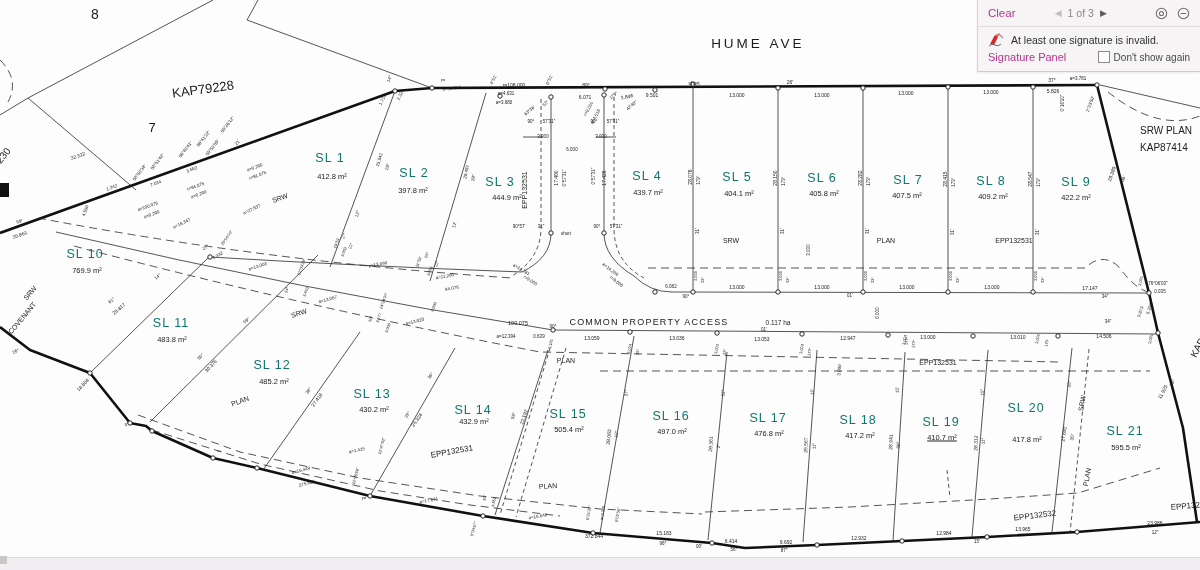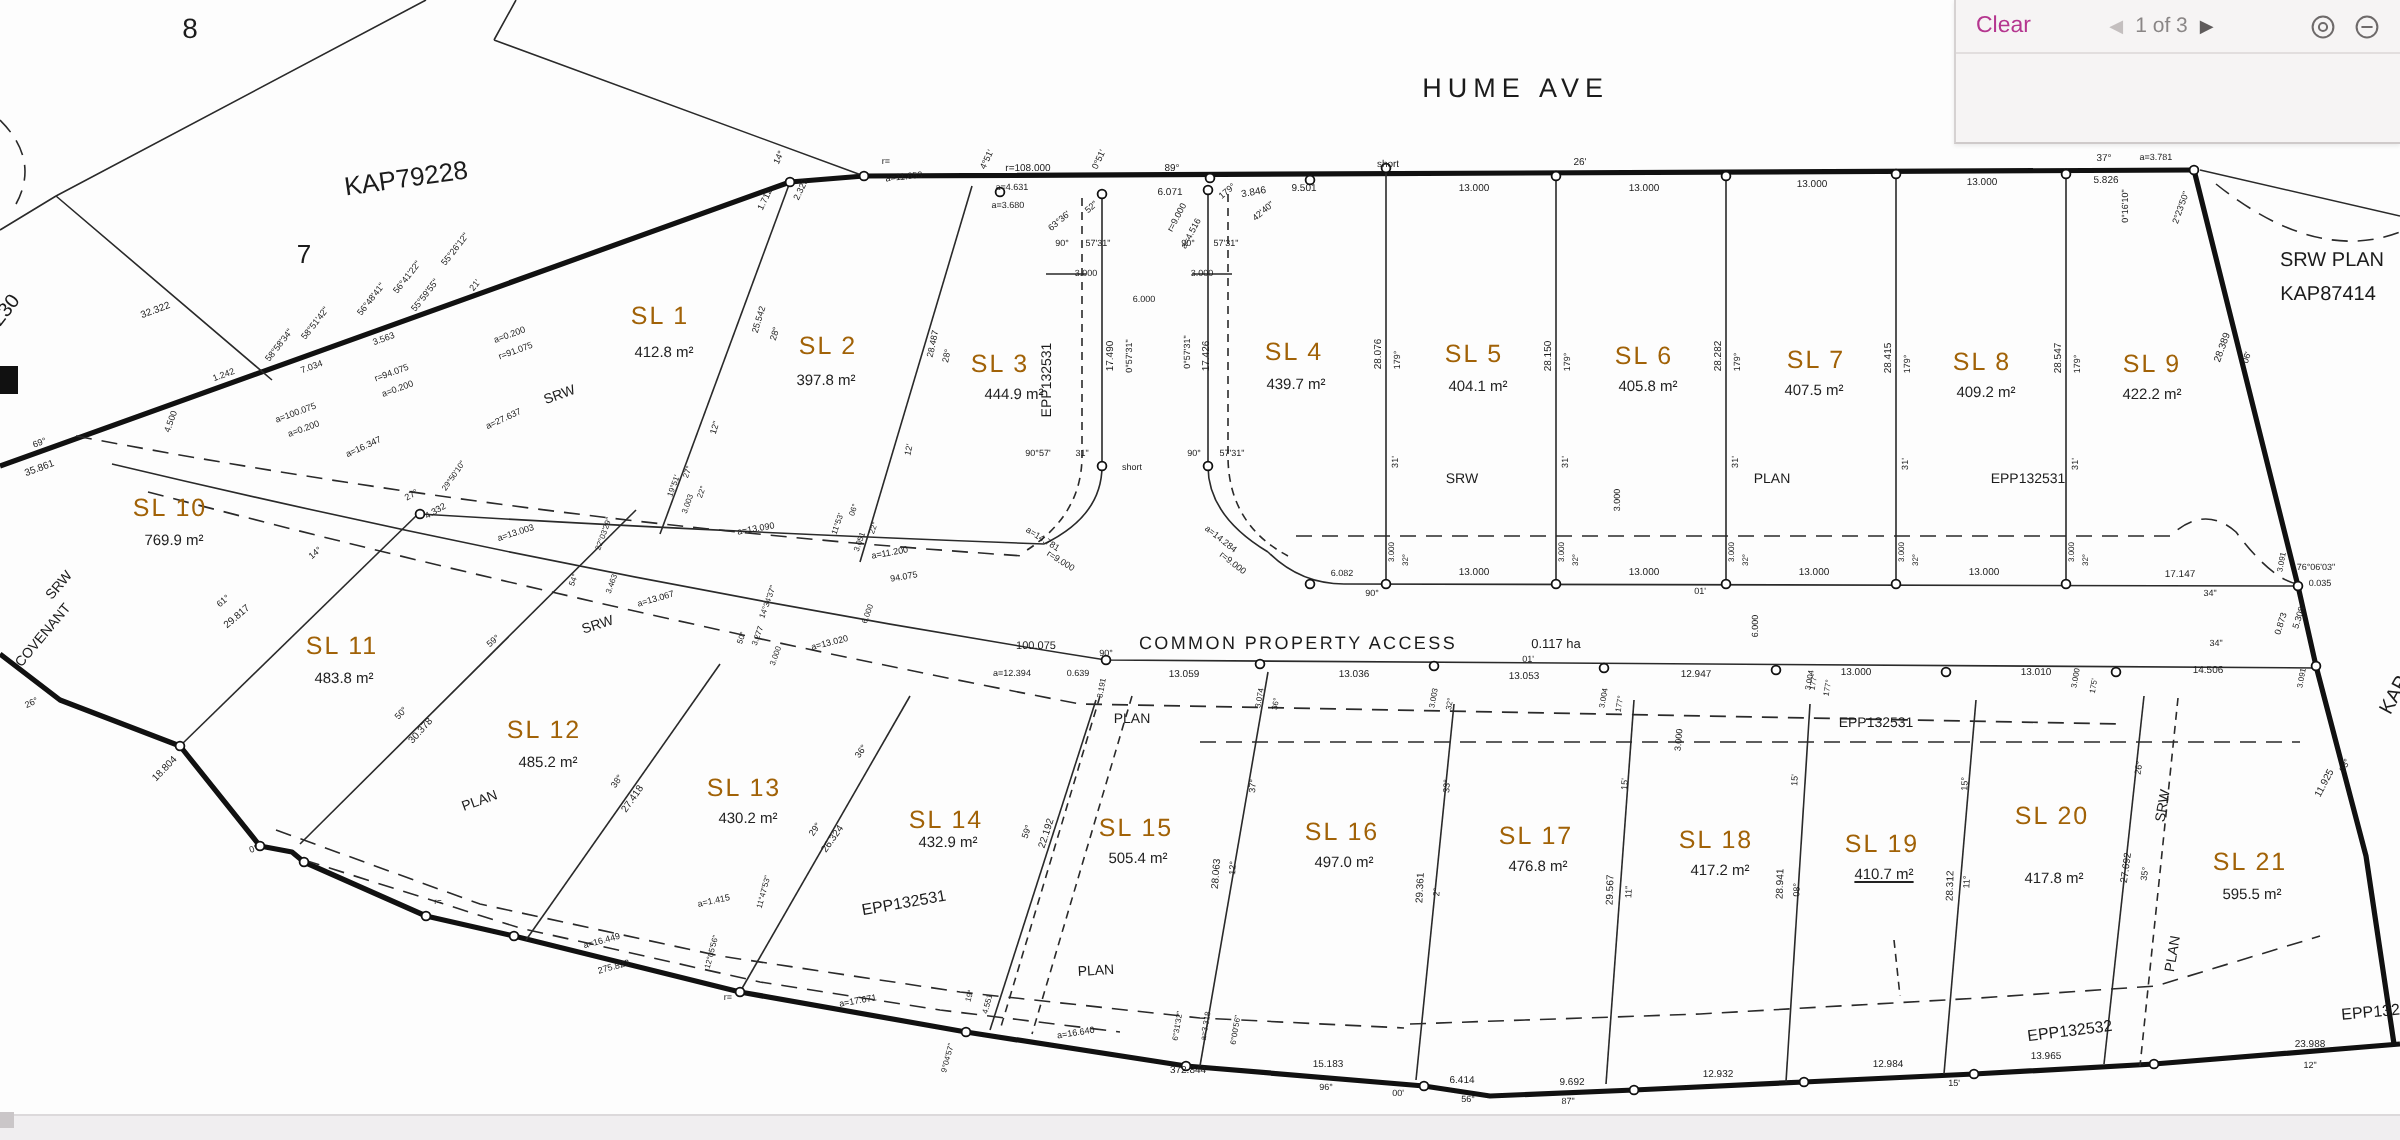--- a/index.html
+++ b/index.html
@@ -2,21 +2,21 @@
 <html><head>
 <meta charset="utf-8">
 <style>
   html,body{margin:0;padding:0;width:1200px;height:570px;overflow:hidden;background:#ffffff;
     font-family:"Liberation Sans",sans-serif;}
   #stage{position:relative;width:1200px;height:570px;background:#fdfdfd;}
   #plan{position:absolute;left:0;top:0;width:1200px;height:570px;}
   #linework{position:absolute;left:0;top:0;}
   .plan-label{position:absolute;white-space:pre;color:#1b1b1b;line-height:1;
     transform:translate(-50%,-50%);}
-  .lot-name{position:absolute;white-space:pre;color:#a16207;font-size:12.5px;letter-spacing:1px;
+  .lot-name{position:absolute;white-space:pre;color:#0f766e;font-size:12.5px;letter-spacing:1px;
     transform:translate(-50%,-50%);}
   .lot-area{position:absolute;white-space:pre;color:#222;font-size:7.5px;
     transform:translate(-50%,-50%);}
   
   #sig-panel{position:absolute;right:0;top:0;width:222px;height:71px;background:#f6f4f4;
     border-left:1px solid #d6d2d2;border-bottom:1px solid #cfcaca;box-shadow:0 1px 2px rgba(0,0,0,.08);margin-left:15px;}
   #sig-row1{height:26px;display:flex;align-items:center;padding:0 10px;border-bottom:1px solid #e2dede;}
   .link{color:#b5368f;font-size:11.5px;cursor:pointer;}
   #pager{flex:1;display:flex;align-items:center;justify-content:center;gap:6px;}
   .arrow{font-size:9px;line-height:1;}
@@ -465,17 +465,33 @@
       </span>
       <svg class="circ-icon" viewBox="0 0 14 14">
         <circle cx="7" cy="7" r="5.6" fill="none" stroke="#6e6a6a" stroke-width="1.1"></circle>
         <circle cx="7" cy="7" r="2.2" fill="none" stroke="#6e6a6a" stroke-width="1.1"></circle>
       </svg>
       <svg class="circ-icon" viewBox="0 0 14 14">
         <circle cx="7" cy="7" r="5.6" fill="none" stroke="#6e6a6a" stroke-width="1.1"></circle>
         <path d="M4,7 L10,7" stroke="#6e6a6a" stroke-width="1.1"></path>
       </svg>
     </div>
+    <div id="sig-row2">
+      <svg width="17" height="15" viewBox="0 0 17 15">
+        <path d="M2,12 L7,3 L10,5 L6,13 Z" fill="#d7282f"></path>
+        <path d="M7,3 L12,1 L10,5 Z" fill="#e8684f"></path>
+        <path d="M1,14 Q4,11 7,13 T13,12" stroke="#6b6b6b" stroke-width="1" fill="none"></path>
+        <path d="M11,2 L15,6" stroke="#9a9a9a" stroke-width="1.4"></path>
+      </svg>
+      <span id="sig-msg">At least one signature is invalid.</span>
+    </div>
+    <div id="sig-row3">
+      <span class="link" id="sig-panel-link">Signature Panel</span>
+      <span id="dont-show">
+        <span id="dont-show-box"></span>
+        <span id="dont-show-label">Don't show again</span>
+      </span>
+    </div>
   </div>
 
   <div id="bottom-bar"></div>
   <div id="bottom-nub"></div>
 </div>
 
 </body></html>

